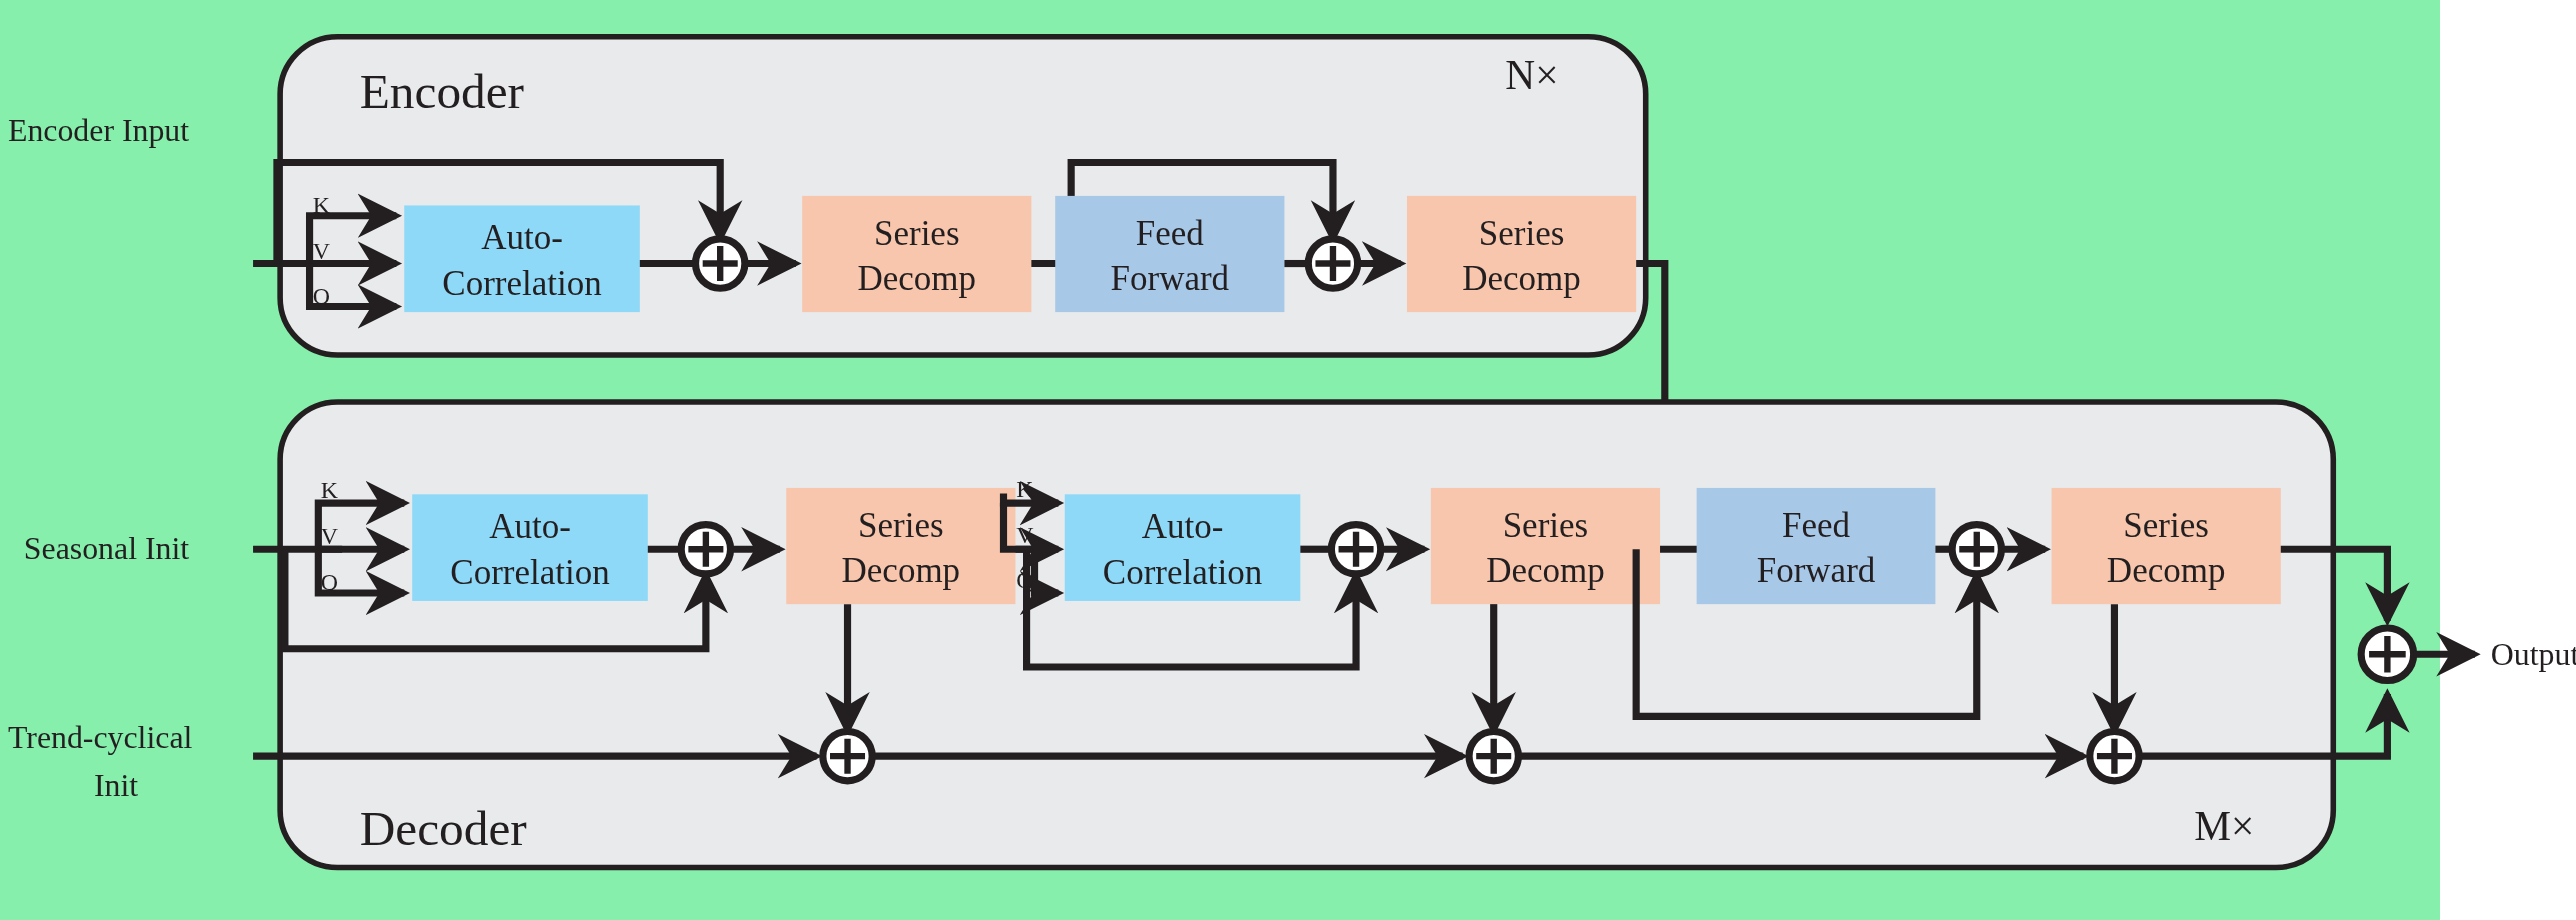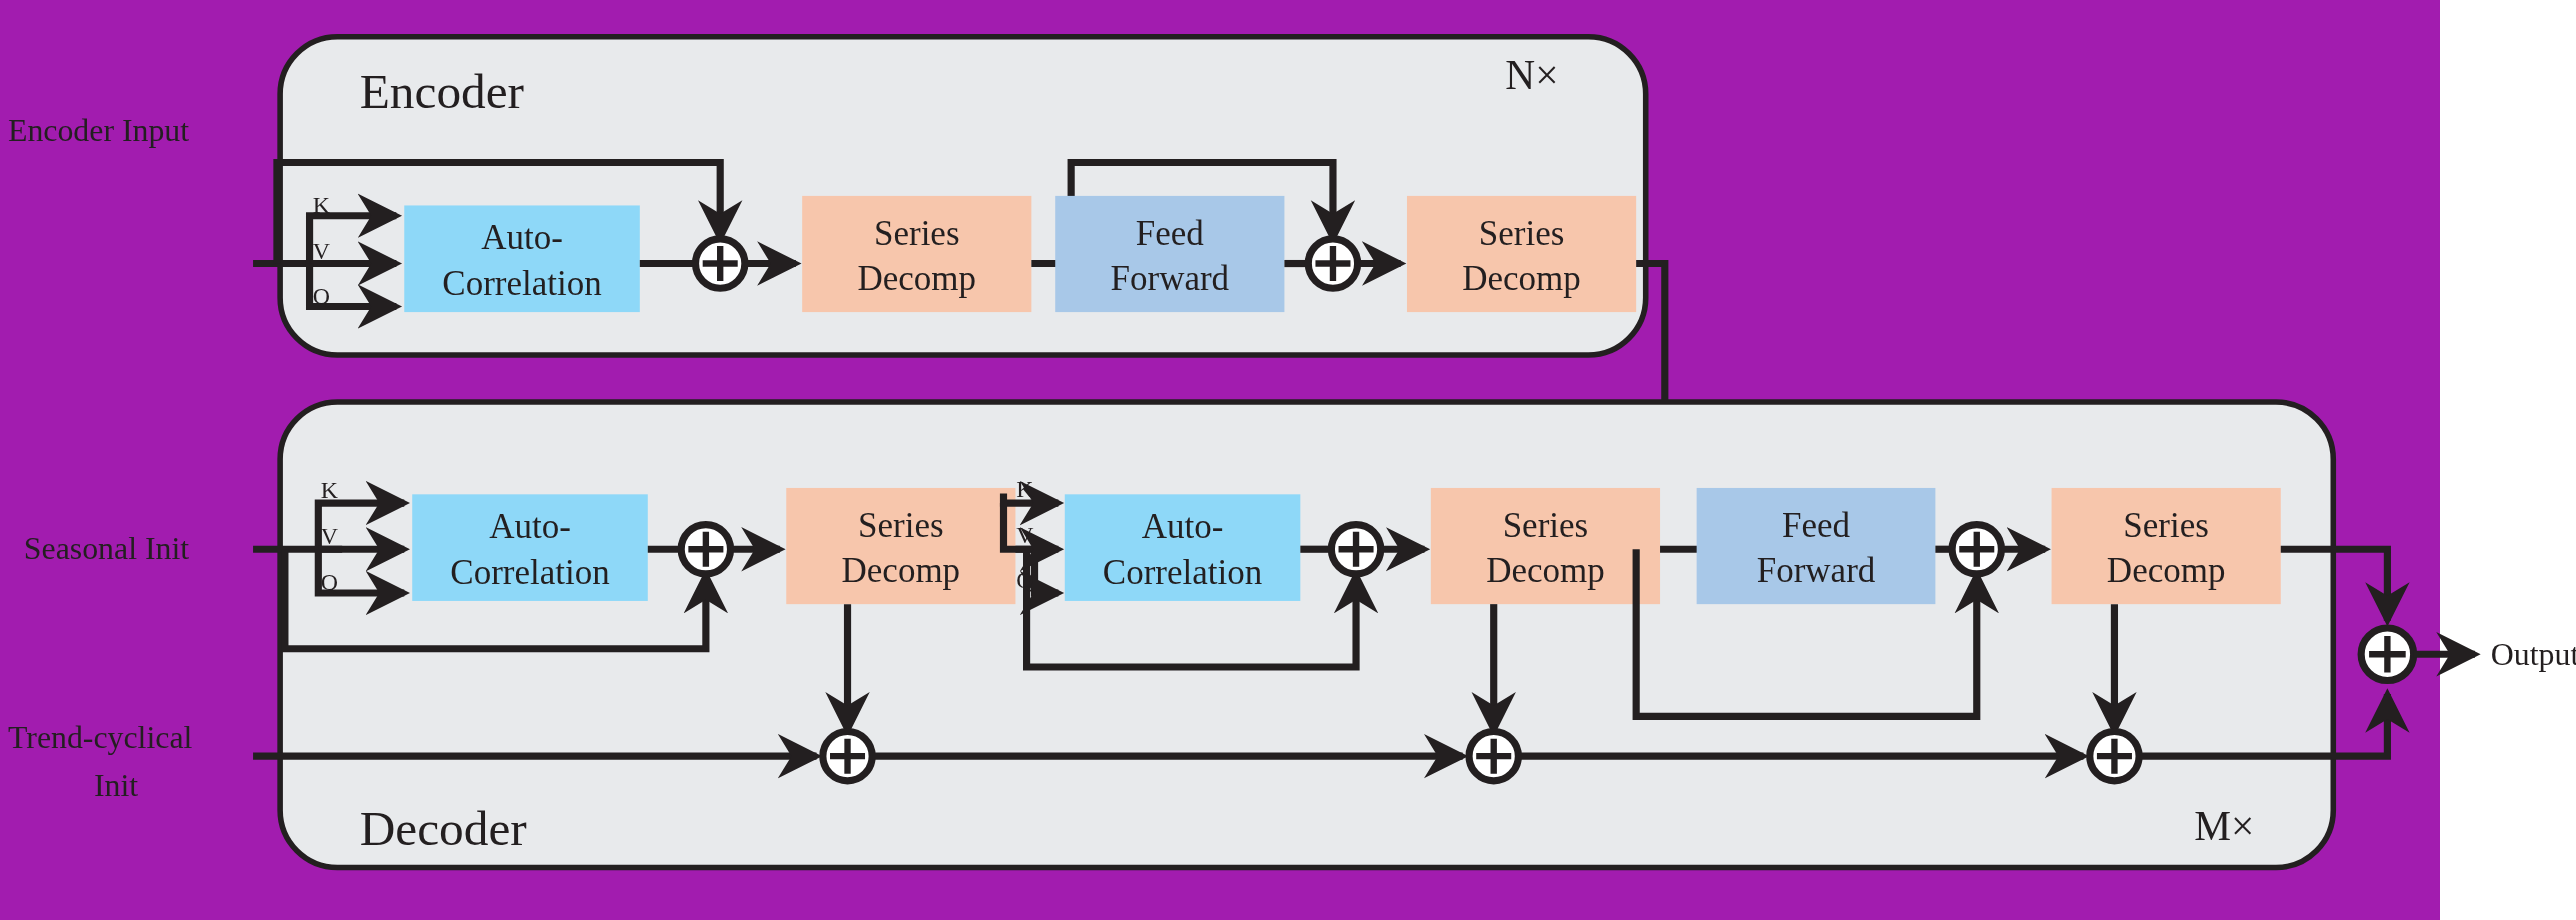--- a/index.html
+++ b/index.html
@@ -1,16 +1,16 @@
 <!DOCTYPE html>
 <html style="font-size:12.7px"><head>
 <meta charset="utf-8">
 <style>
   html,body{margin:0;padding:0;background:#ffffff;}
-  #stage{position:relative;width:2440px;height:921px;background:#a21caf;
+  #stage{position:relative;width:2440px;height:921px;background:#86efac;
          font-family:"Liberation Serif","DejaVu Serif",serif;}
   svg{position:absolute;top:0;left:0;width:2576px;height:921px;}
   .panel-fill{fill:#e8eaec;stroke:#231f20;stroke-width:7;}
   .wire{stroke:#231f20;stroke-width:9;fill:none;stroke-linecap:butt;stroke-linejoin:miter;}
   .blk{stroke:none;}
   .op-circle{fill:#ffffff;stroke:#231f20;stroke-width:9;}
   .op-plus{stroke:#231f20;stroke-width:8;}
   text{fill:#231f20;}
   .blk-label{font-size:44px;text-anchor:middle;dominant-baseline:middle;}
   .panel-title{font-size:62px;}

